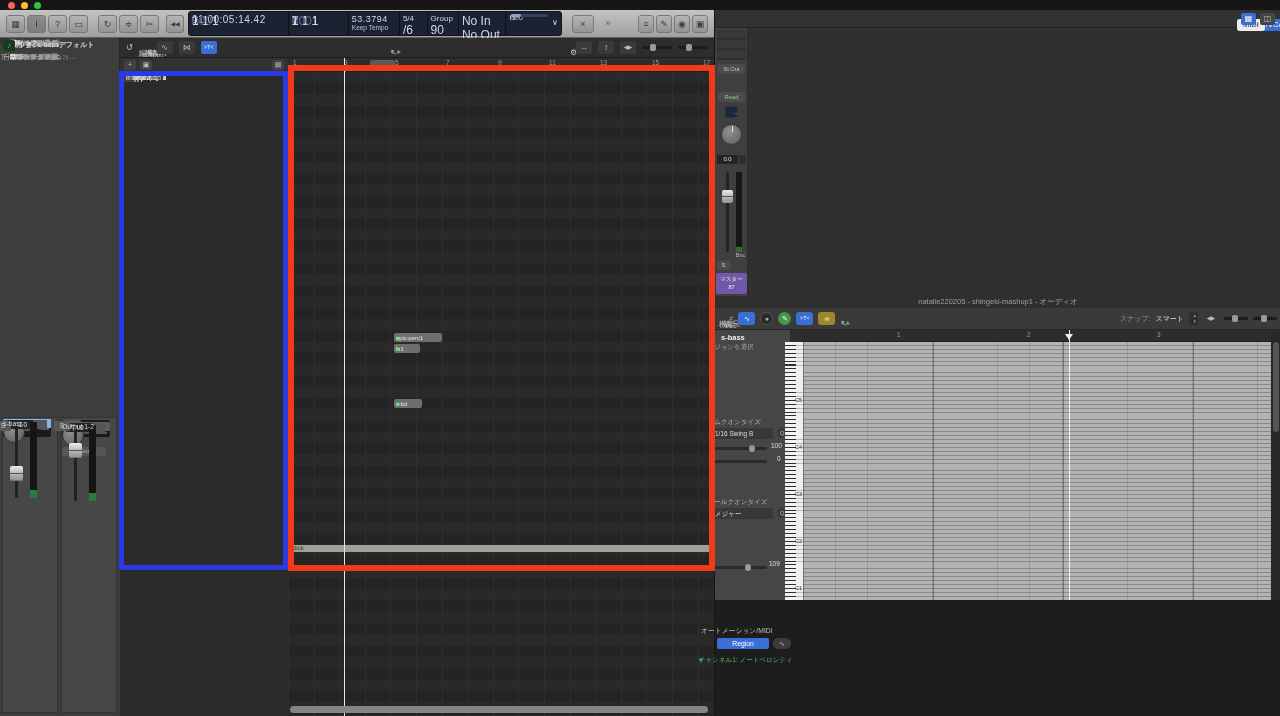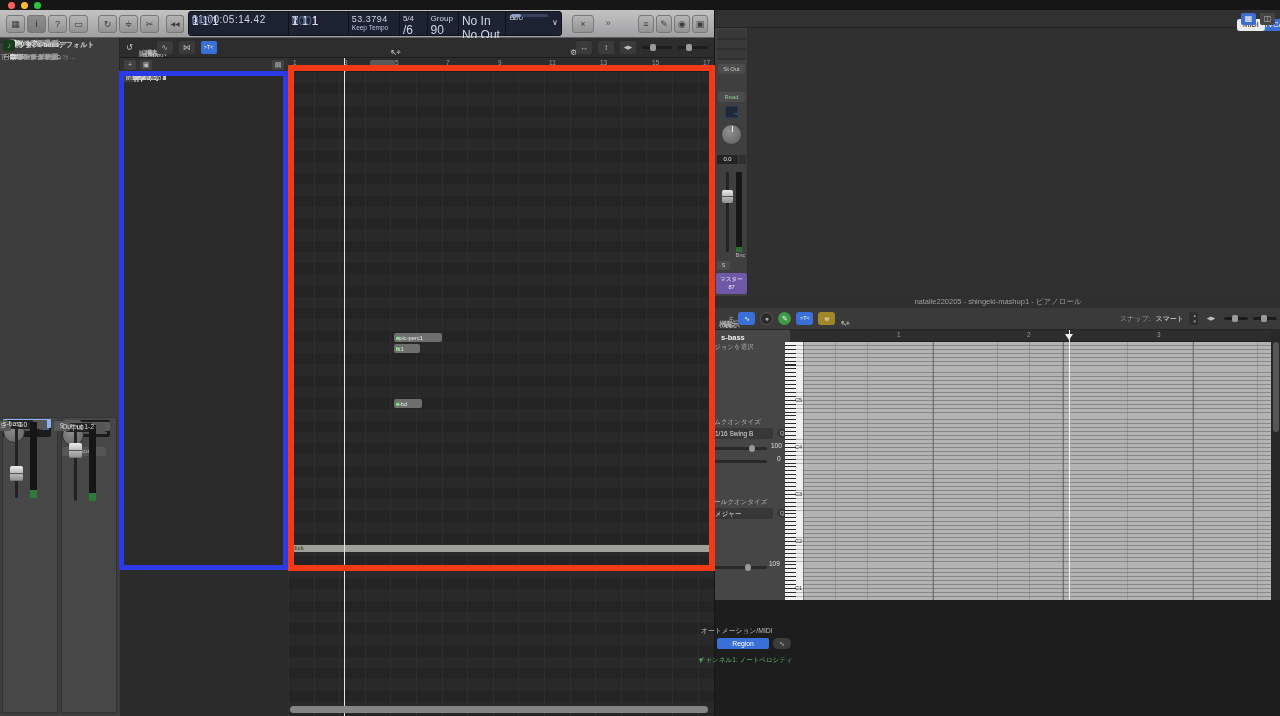--- a/index.html
+++ b/index.html
@@ -1734,21 +1734,21 @@
           </div>
           <div class="chname">
             <div style="position:relative;white-space:nowrap;overflow:hidden;">マスター</div>
             <div style="position:relative;">87</div>
           </div>
         </div>
       </div>
   </div>
 
   <div id="piano-roll">
-    <div id="pr-title">natalie220205 - shingeki-mashup1 - ピアノロール</div>
+    <div id="pr-title">natalie220205 - shingeki-mashup1 - オーディオ</div>
     <div id="pr-toolbar">
       <span class="menu">
           <span>機能</span> 
           <span class="cv">∨</span>
         </span>
       <span class="menu">
           <span>表示</span> 
           <span class="cv">∨</span>
         </span>
       <span class="menu" style="color:#8a8a8a;">≠</span>

